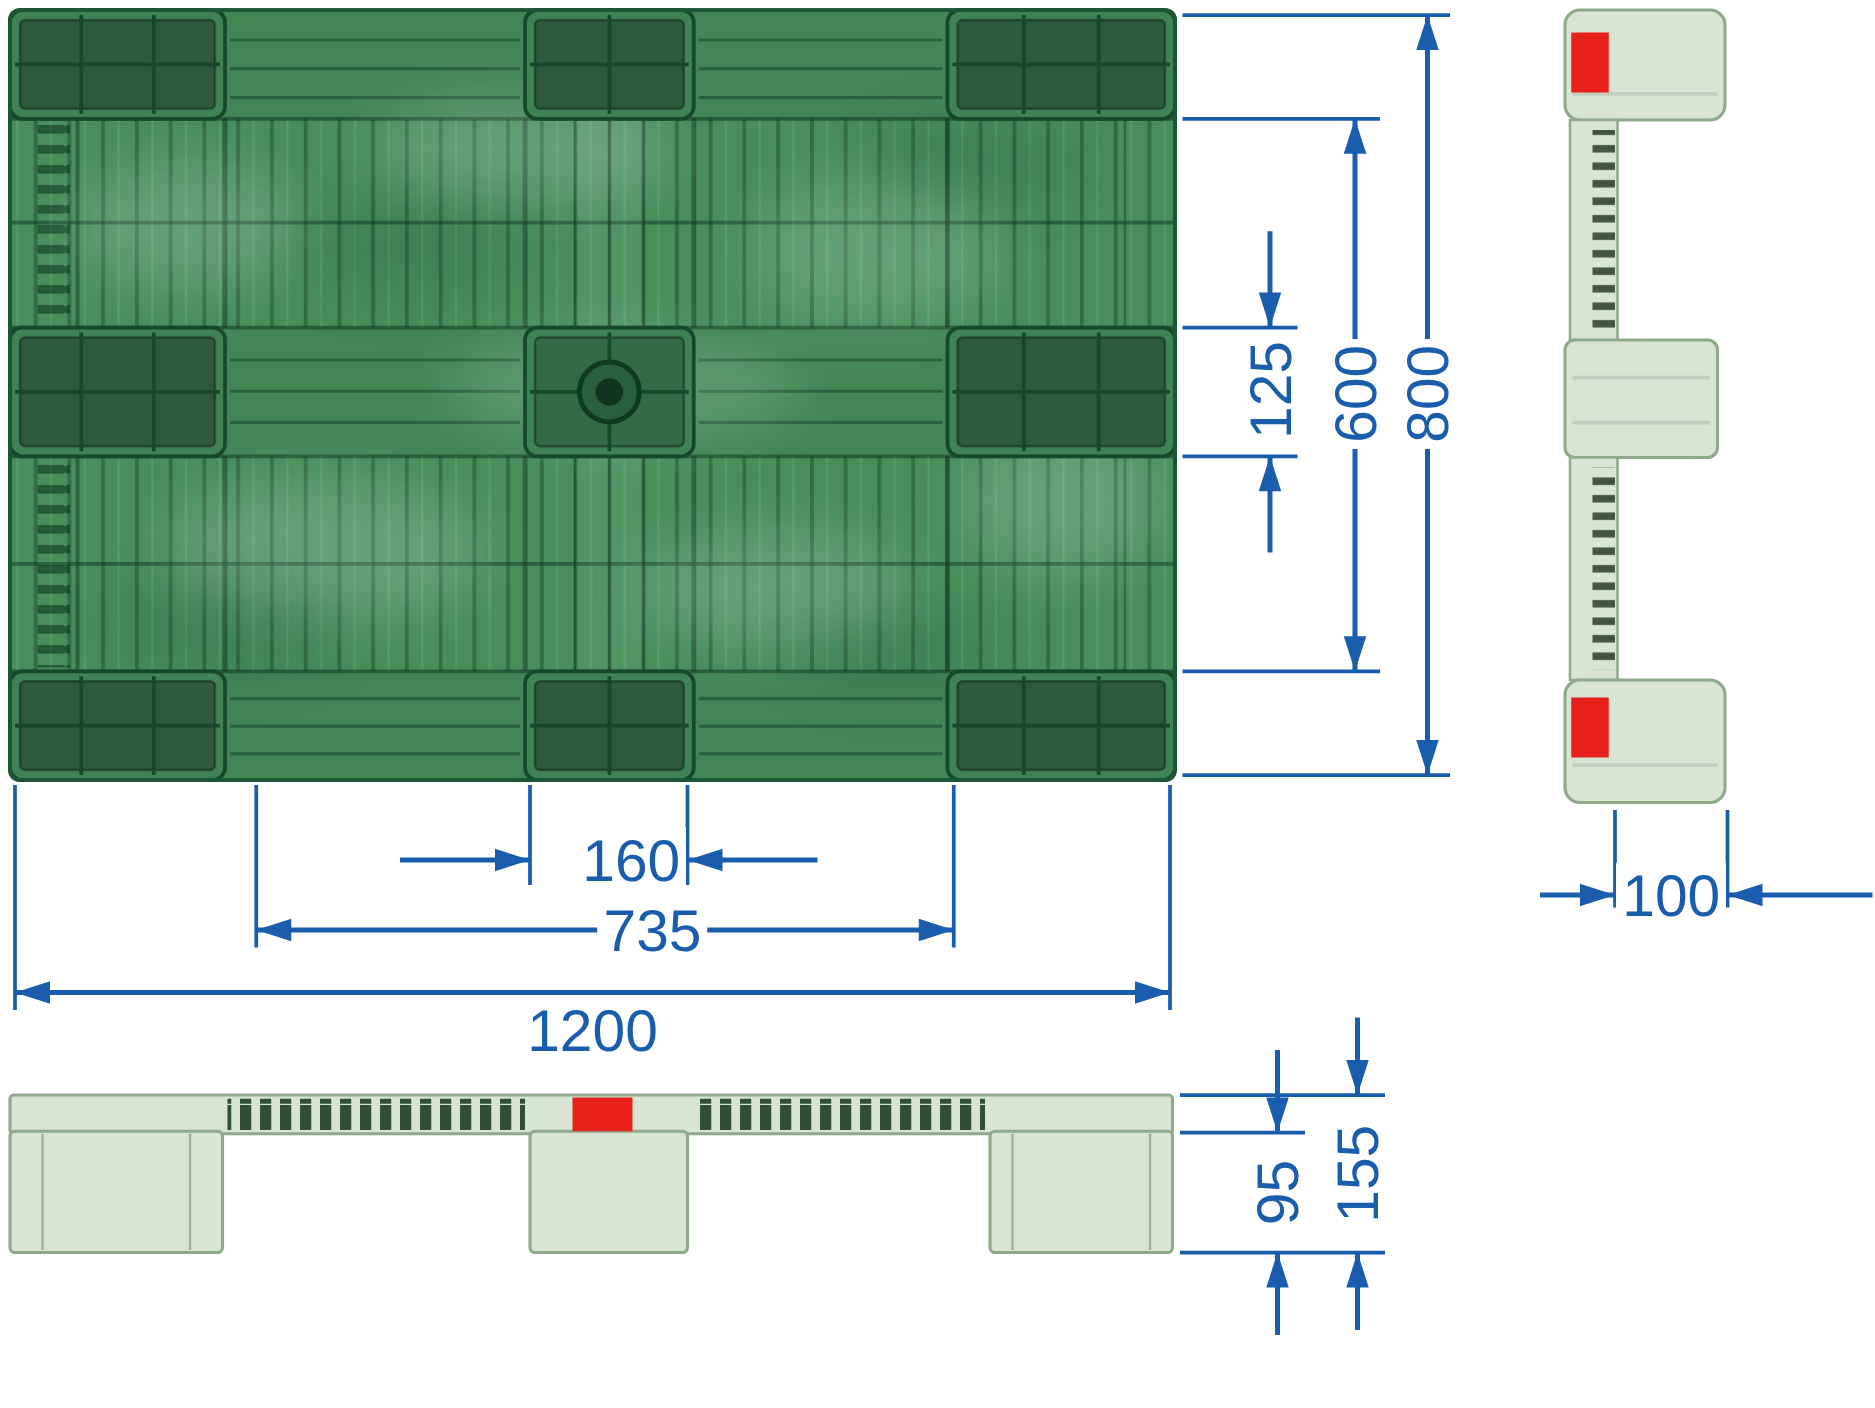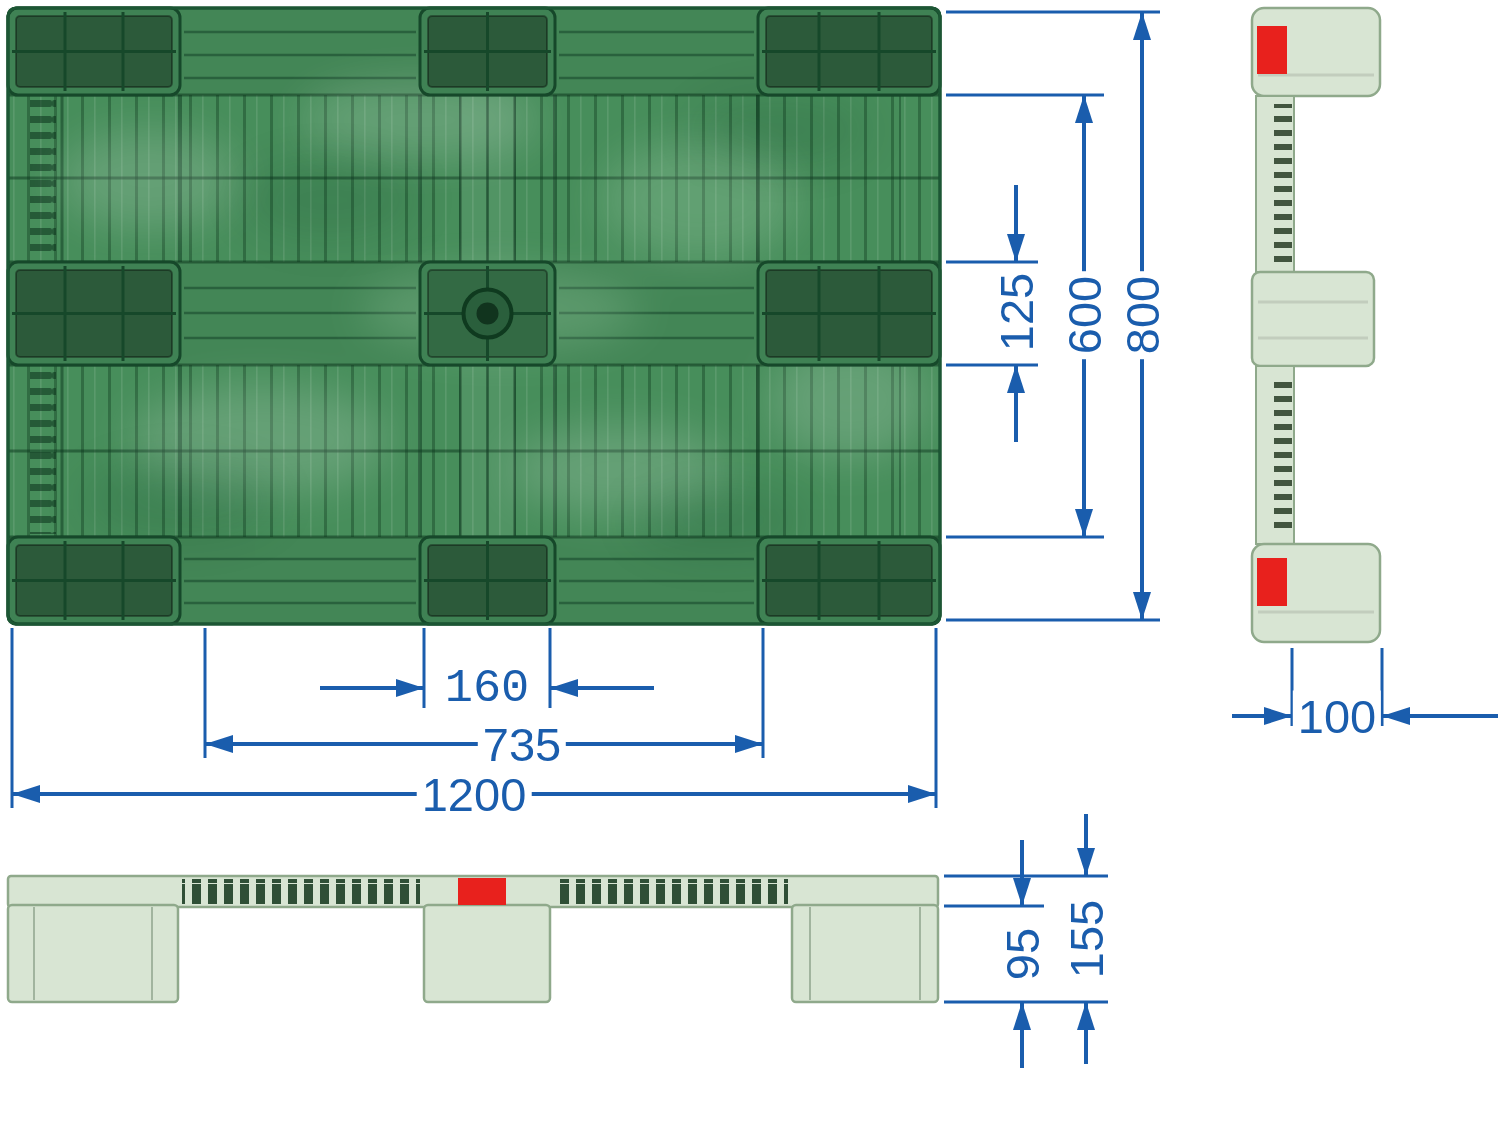--- a/index.html
+++ b/index.html
@@ -294,20 +294,20 @@
       <polygon points="1022,1002 1013,1030 1031,1030"></polygon>
       <polygon points="1086,876 1077,848 1095,848"></polygon>
       <polygon points="1086,1002 1077,1030 1095,1030"></polygon>
     </g>
   </g>
 </svg>
 
 <div class="dim-label rot" style="left:1016px; top:312px;">125</div>
 <div class="dim-label rot" style="left:1084px; top:315px;">600</div>
 <div class="dim-label rot" style="left:1142px; top:315px;">800</div>
-<div class="dim-label" style="left:487px; top:688px;font-family:Liberation Mono, monospace;">160</div>
+<div class="dim-label" style="left:505px; top:688px;">160</div>
 <div class="dim-label" style="left:484px; top:744px;margin-left:38px;">735</div>
-<div class="dim-label" style="left:474px; top:794px;">1200</div>
+<div class="dim-label" style="left:474px; top:824px;">1200</div>
 <div class="dim-label" style="left:1337px; top:716px;">100</div>
 <div class="dim-label rot" style="left:1022px; top:954px;">95</div>
 <div class="dim-label rot" style="left:1086px; top:939px;">155</div>
 
 </div>
 
 </body></html>

